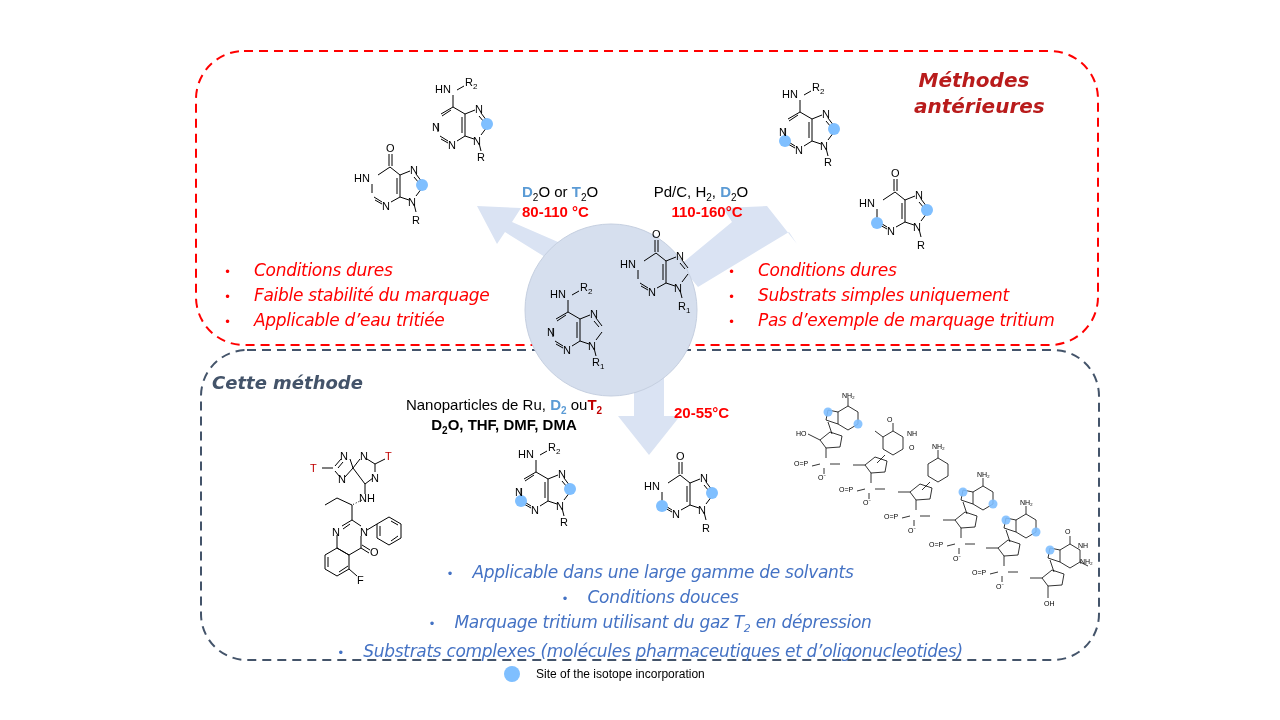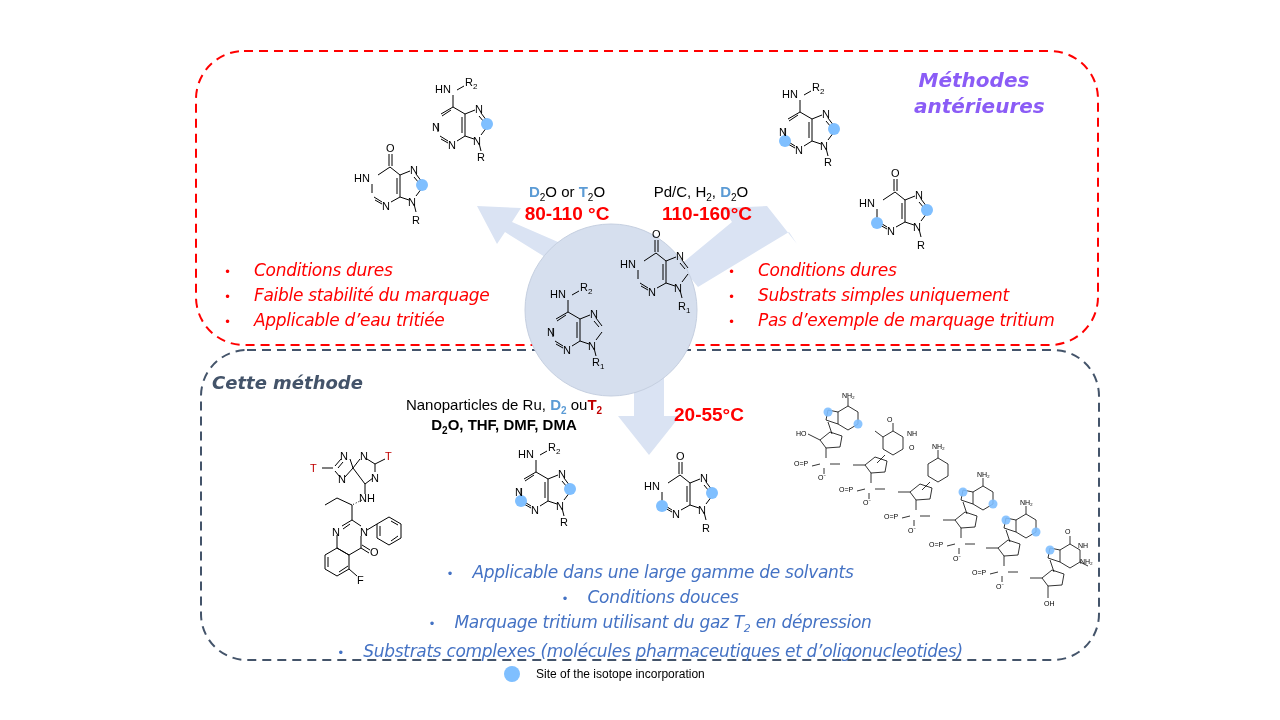--- a/index.html
+++ b/index.html
@@ -1,31 +1,31 @@
 <!DOCTYPE html>
 <html><head>
 <meta charset="utf-8">
 <style>
   html, body { margin:0; padding:0; background:#ffffff; }
   body { width:1280px; height:720px; position:relative; overflow:hidden; font-family:"Liberation Sans", sans-serif; }
   .abs { position:absolute; }
   svg.layer { position:absolute; left:0; top:0; }
-  .title-red { color:#8b5cf6; font-style:italic; font-weight:bold; font-size:20px; line-height:26px; font-family:"DejaVu Sans", sans-serif; }
+  .title-red { color:#b91c1c; font-style:italic; font-weight:bold; font-size:20px; line-height:26px; font-family:"DejaVu Sans", sans-serif; }
   .title-grey { color:#44546a; font-style:italic; font-weight:bold; font-size:18px; font-family:"DejaVu Sans", sans-serif; }
   .bullets { list-style:none; margin:0; padding:0; font-style:italic; font-size:17px; line-height:23px; font-family:"DejaVu Sans", sans-serif; letter-spacing:-0.3px; }
   .bullets li { white-space:nowrap; }
   .bullets li .dot { display:inline-block; width:30px; font-style:normal; font-size:12px; text-align:left; }
   .red { color:#ff0000; }
   .blue { color:#4472c4; }
   .cond { font-size:15px; color:#000; white-space:nowrap; font-family:"Liberation Sans", sans-serif; }
   .cond sub { font-size:10px; }
   .d-blue { color:#5b9bd5; font-weight:bold; }
   .t-blue { color:#5b9bd5; font-weight:bold; }
   .t-red { color:#c00000; font-weight:bold; }
-  .temp { color:#ff0000; font-weight:bold; font-size:19px; white-space:nowrap; }
+  .temp { color:#ff0000; font-weight:bold; font-size:15px; white-space:nowrap; }
   .centered-bullets { text-align:center; }
   .centered-bullets li .dot { width:26px; }
   .legend-text { font-size:12px; color:#000; }
   svg text { font-family:"Liberation Sans", sans-serif; }
 </style>
 </head>
 <body>
 
 <svg class="layer" width="1280" height="720">
 
@@ -475,21 +475,21 @@
       <text x="206" y="197">O⁻</text>
     <text x="254" y="214">OH</text>
   </g>
 </svg>
 
 <div class="abs title-red" style="left:914px;top:67px;text-align:center;width:120px;">
   <div>Méthodes</div>
   <div>antérieures</div>
 </div>
 
-<div class="abs" style="left:522px;top:183px;text-align:center;width:90px;">
+<div class="abs" style="left:522px;top:183px;width:90px;">
   <div class="cond"><span class="d-blue">D</span><sub>2</sub><span>O or </span><span class="t-blue">T</span><sub>2</sub><span>O</span></div>
   <div class="temp">80-110 °C</div>
 </div>
 
 <div class="abs" style="left:630px;top:183px;width:110px;text-align:center;margin-left:16px;">
   <div class="cond"><span>Pd/C, H</span><sub>2</sub><span>, </span><span class="d-blue">D</span><sub>2</sub><span>O</span></div>
   <div class="temp" style="padding-left:12px;">110-160°C</div>
 </div>
 
 <ul class="abs bullets red" style="left:224px;top:259px;">

